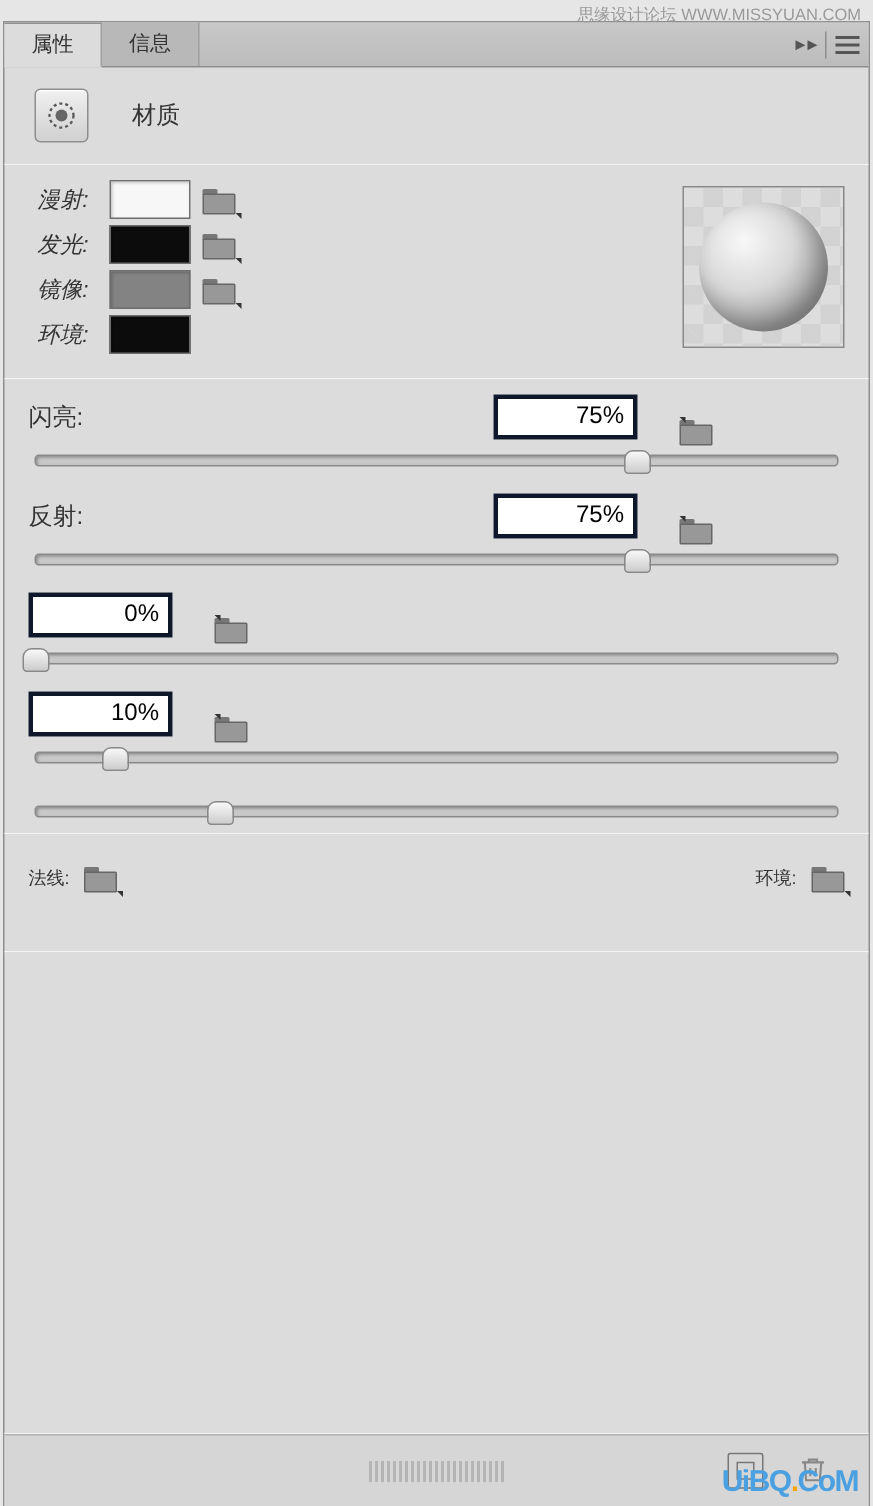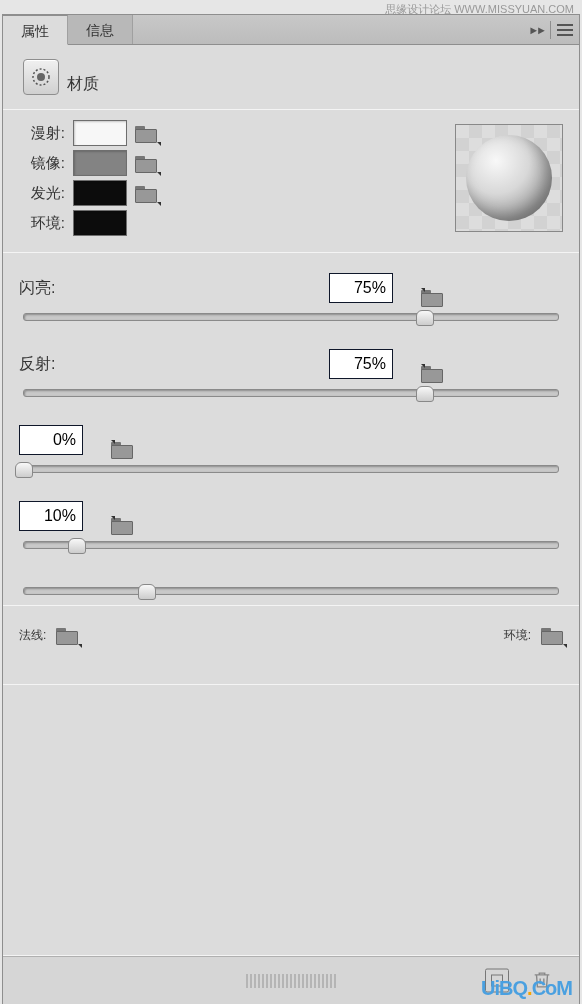--- a/index.html
+++ b/index.html
@@ -49,20 +49,21 @@
     border-bottom: 1px solid #8e8e8e;
     display: flex;
     align-items: stretch;
   }
   .tab {
     padding: 0 18px;
     line-height: 30px;
     border-right: 1px solid #a0a0a0;
     background: #b8b8b8;
     cursor: pointer;
+    font-family: Liberation Mono, monospace;
   }
   .tab.active {
     background: #dcdcdc;
     border-bottom: 1px solid #dcdcdc;
     margin-bottom: -1px;
     border-top: 1px solid #8e8e8e;
   }
   .tab-spacer { flex: 1; }
   .tab-ctrl {
     display: flex;
@@ -75,21 +76,21 @@
   }
   .tab-ctrl .vbar {
     width:1px; height:18px; background:#8e8e8e;
   }
   .tab-ctrl .menu {
     width:16px; height:12px;
     display:flex; flex-direction:column; justify-content:space-between;
   }
   .tab-ctrl .menu span { height:2px; background:#555; }
   .section-head {
-    display:flex; align-items:flex-end; gap:8px;
+    display:flex; align-items:center; gap:29px;
     padding: 14px 20px;
   }
   .icon-btn {
     width:36px; height:36px;
     background: linear-gradient(#f0f0f0,#d0d0d0);
     border:1px solid #8e8e8e;
     border-radius:4px;
     display:flex; align-items:center; justify-content:center;
     box-shadow: inset 0 1px 0 #fff;
   }
@@ -99,21 +100,21 @@
   .color-block {
     display:flex;
     padding: 10px 16px 16px 16px;
     gap: 12px;
     position:relative;
   }
   .color-rows { display:flex; flex-direction:column; gap:4px; }
   .color-row {
     display:flex; align-items:center; gap:8px;
   }
-  .color-row .lbl { width:46px; text-align:right; font-size:15px; }
+  .color-row .lbl { width:46px; text-align:center; font-size:15px;font-style:italic; }
   .swatch {
     width:54px; height:26px;
     border:1px solid #6e6e6e;
     box-shadow: inset 1px 1px 2px rgba(0,0,0,.2);
   }
   .folder {
     width:22px; height:18px; position:relative; cursor:pointer;
   }
   .folder::before{
     content:""; position:absolute; left:0; top:2px;
@@ -149,28 +150,28 @@
     content:""; position:absolute; left:10px; top:10px;
     width:86px; height:86px; border-radius:50%;
     background: radial-gradient(circle at 35% 30%, #f8f8f8 0%, #d8d8d8 40%, #a0a0a0 72%, #888 100%);
     box-shadow: inset -6px -6px 14px rgba(0,0,0,.25);
   }
   .sliders {
     padding: 10px 16px 0 16px;
     display:flex; flex-direction:column;
     gap: 8px;
   }
-  .slider-group { margin-bottom:10px;margin-top:10px; }
+  .slider-group { margin-bottom:10px; }
   .slider-head {
     display:flex; align-items:center;
   }
   .slider-head .gl { width: 310px; font-size:16px; }
   .value-box {
-    width:64px; height:30px; background:#fff;
-    border:1px solid #0f172a; text-align:right;
+    width:96px; height:30px; background:#fff;
+    border:3px solid #0f172a; text-align:right;
     padding:0 6px; font-size:16px; font-family:inherit;
   }
   .slider-head .folder-wrap { margin-left:28px; }
   .track-wrap { padding:10px 4px 0 4px; }
   .track {
     height:8px; background:#c8c8c8;
     border:1px solid #8a8a8a; border-radius:3px;
     box-shadow: inset 1px 1px 2px rgba(0,0,0,.3);
     position:relative;
   }
@@ -257,29 +258,29 @@
   <div class="color-block">
     <div class="color-rows">
       <div class="color-row">
         <span class="lbl">漫射:</span>
         <span class="swatch" style="background:#f7f7f7"></span>
         <span class="folder">
             <span class="folder-corner"></span>
           </span>
       </div>
       <div class="color-row">
-        <span class="lbl">镜像:</span>
-        <span class="swatch" style="background:#838383"></span>
+        <span class="lbl">发光:</span>
+        <span class="swatch" style="background:#0c0c0c"></span>
         <span class="folder">
             <span class="folder-corner"></span>
           </span>
       </div>
       <div class="color-row">
-        <span class="lbl">发光:</span>
-        <span class="swatch" style="background:#0c0c0c"></span>
+        <span class="lbl">镜像:</span>
+        <span class="swatch" style="background:#838383"></span>
         <span class="folder">
             <span class="folder-corner"></span>
           </span>
       </div>
       <div class="color-row">
         <span class="lbl">环境:</span>
         <span class="swatch" style="background:#0c0c0c"></span>
       </div>
     </div>
     <div class="preview"></div>

